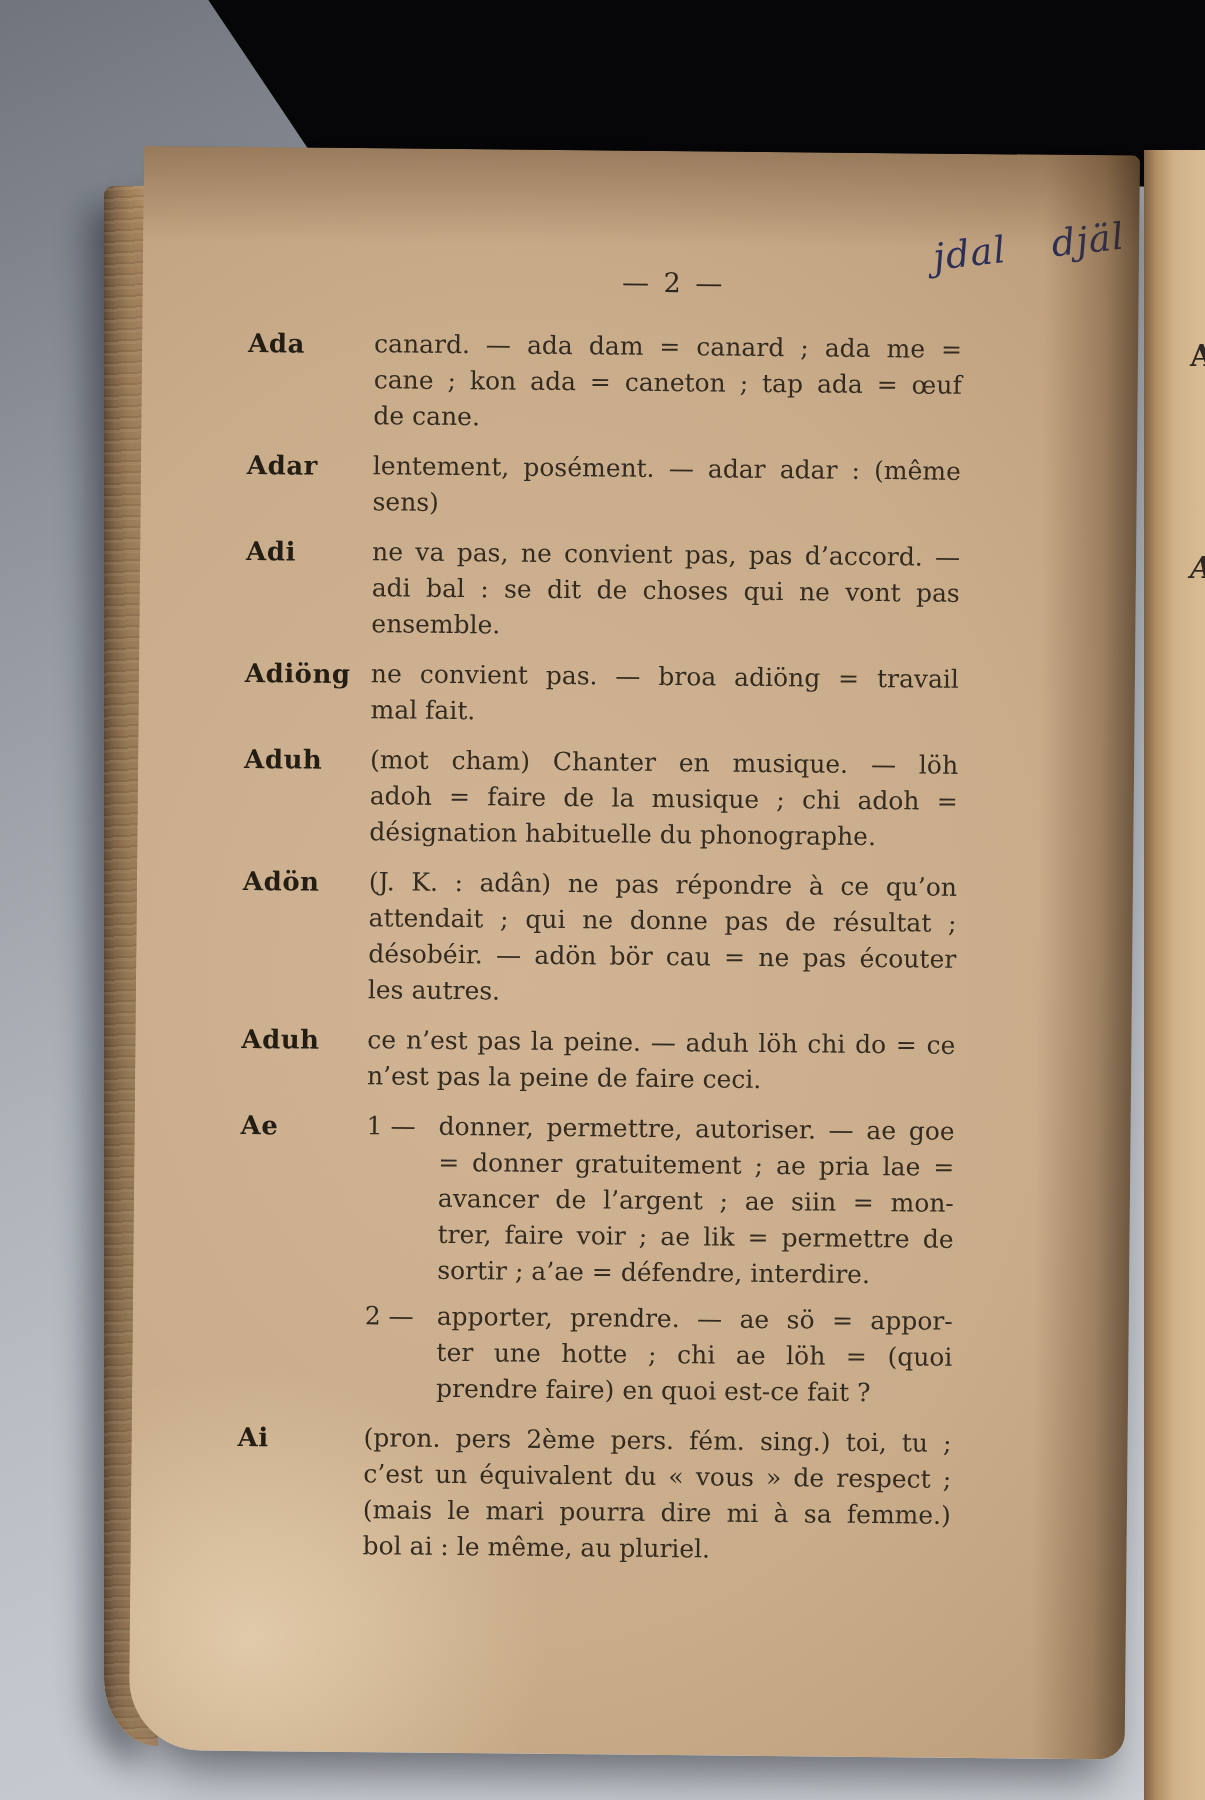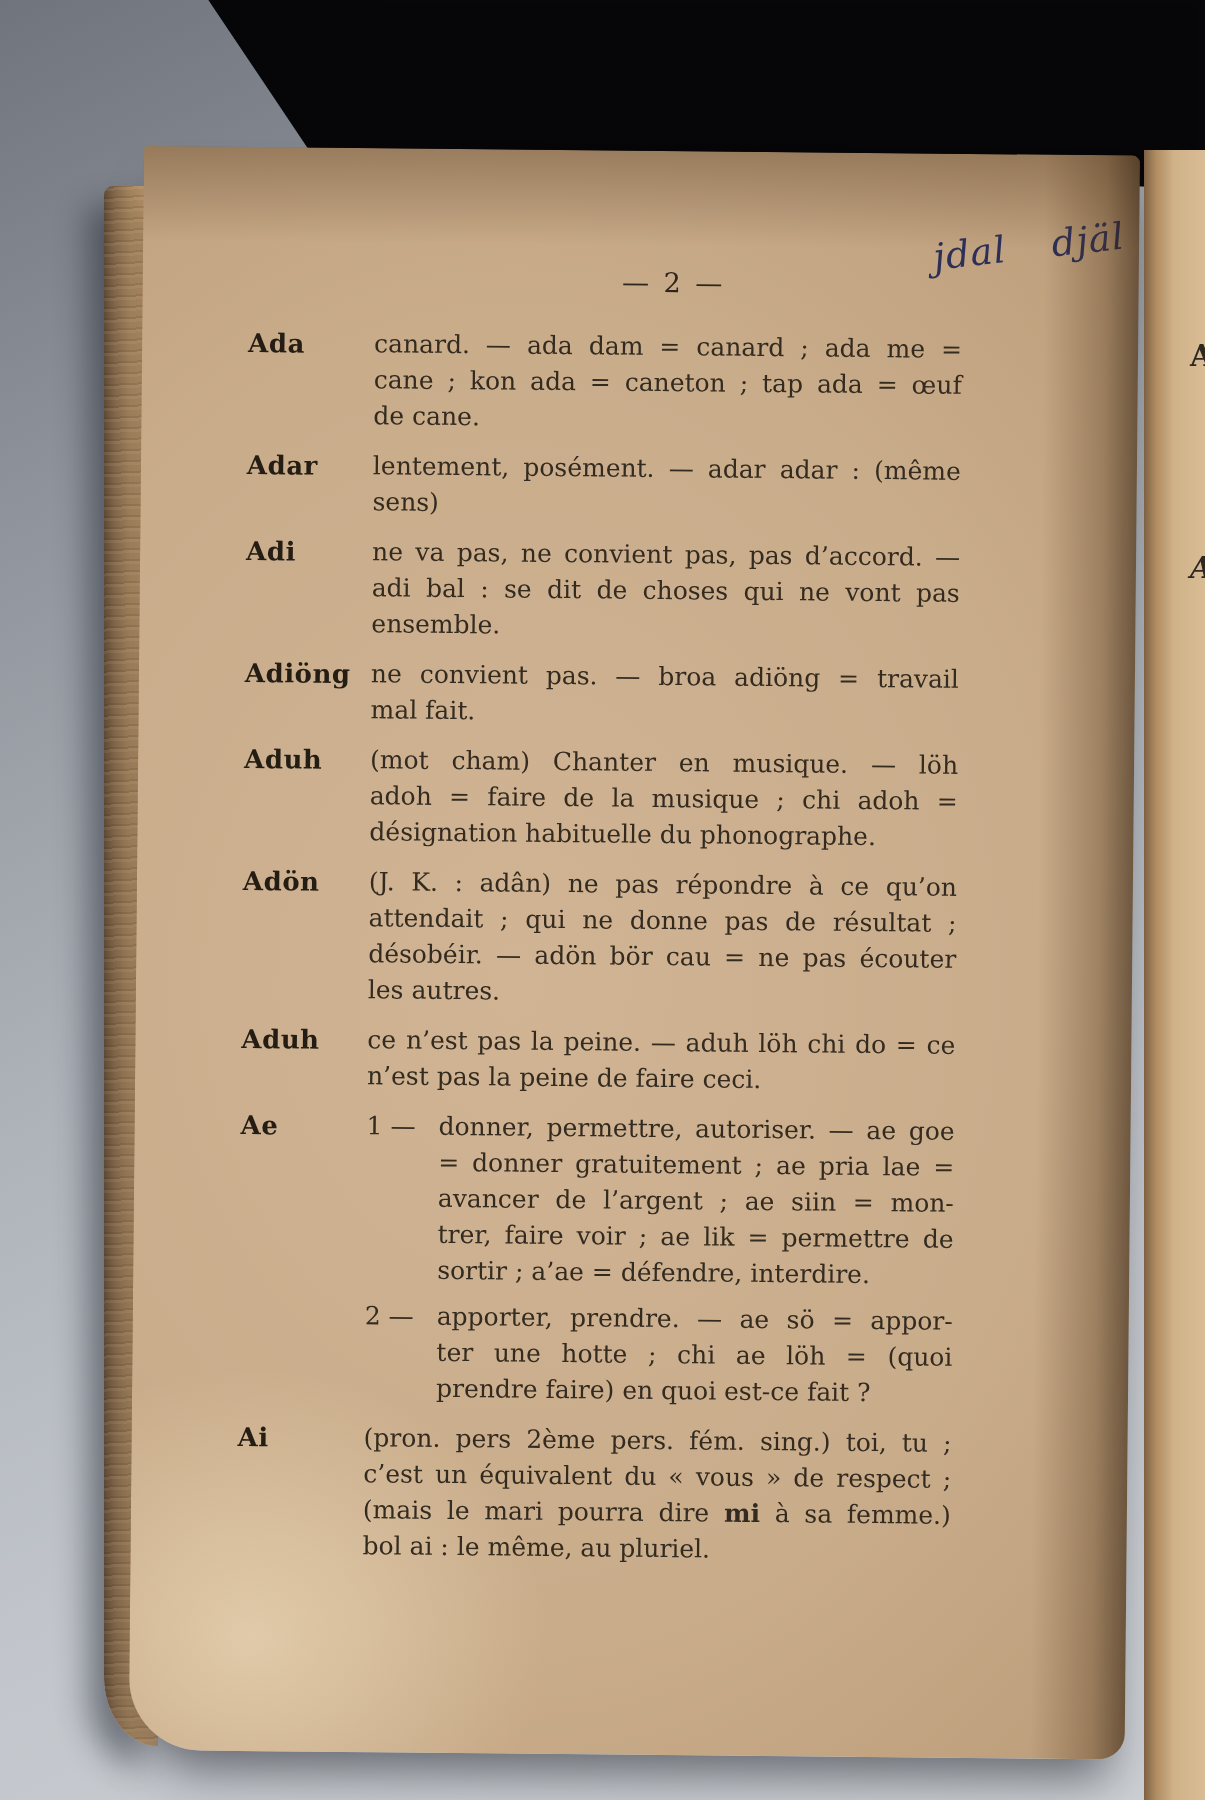--- a/index.html
+++ b/index.html
@@ -66,21 +66,21 @@
 
   .entries{position:absolute;top:178px;left:0;right:0;}
   .entry{position:relative;margin-bottom:14px;}
   .hw{position:absolute;left:106px;top:0;font-weight:700;font-size:26px;line-height:36px;letter-spacing:.5px;color:#241d14;}
   .def{margin-left:232px;width:588px;font-size:25px;line-height:36px;}
   .jl{text-align:justify;text-align-last:justify;}
   .ll{text-align:left;text-align-last:left;}
   .sense{position:relative;padding-left:72px;}
   .sense + .sense{margin-top:10px;}
   .sense-num{position:absolute;left:0;top:0;font-size:25px;line-height:36px;}
-  .b{font-weight:700;}
+  .b{font-weight:400;}
 </style>
 </head>
 <body>
 
 <div class="photo">
   <div class="top-shadow"></div>
 
   <div class="book">
     <div class="under-stack"></div>
 

